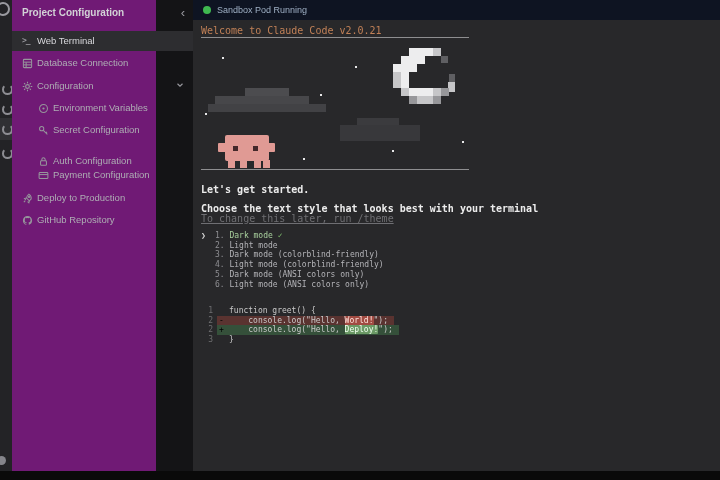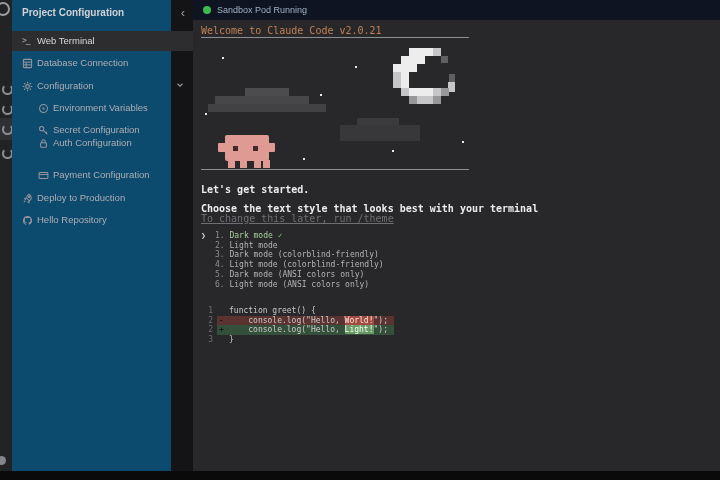--- a/index.html
+++ b/index.html
@@ -8,21 +8,21 @@
 
   
   .rail{position:absolute;left:0;top:0;width:12px;height:471px;background:#232326;}
   .rail-logo{position:absolute;left:-4px;top:2px;width:10px;height:10px;border:2px solid #9a9aa0;border-radius:50%;}
   .rail-glyph{position:absolute;left:2px;width:7px;height:7px;border:2px solid #8d8d93;
               border-top-color:transparent;border-radius:50%;}
   .rail-sel{position:absolute;left:0;top:118px;width:12px;height:22px;background:#303034;}
   .rail-dot-bottom{position:absolute;left:-3px;top:456px;width:9px;height:9px;border-radius:50%;background:#85858b;}
 
   
-  .sidebar{position:absolute;left:12px;top:0;width:144px;height:471px;background:#0c4a6e;padding-left:15px;}
+  .sidebar{position:absolute;left:12px;top:0;width:144px;height:471px;background:#701a75;}
   .sb-header{position:absolute;left:0;top:4px;width:181px;height:20px;}
   .sb-title{position:absolute;left:10px;top:3px;font-size:10px;font-weight:bold;color:#d2d2d6;white-space:nowrap;}
   .sb-collapse{position:absolute;right:8px;top:1px;font-size:13px;color:#9a9aa0;cursor:default;}
   .sb-row{position:absolute;left:0;width:181px;height:20px;color:#aeaeb4;font-size:9.5px;}
   .sb-row.sel{background:#2d2d30;color:#d8d8dc;}
   .sb-row .ic{position:absolute;left:10px;top:5px;width:11px;height:11px;color:#96969c;}
   .sb-row.indent .ic{left:26px;}
   .sb-row .lbl{position:absolute;left:25px;top:4px;white-space:nowrap;}
   .sb-row.indent .lbl{left:41px;}
   .sb-row .chev{position:absolute;right:8px;top:4px;}
@@ -148,21 +148,21 @@
       <span class="ic">
         <svg width="11" height="11" viewBox="0 0 12 12" fill="none" stroke="#96969c" stroke-width="1.1">
           <circle cx="4" cy="4" r="2.3"></circle>
             <line x1="5.8" y1="5.8" x2="10.2" y2="10.2"></line>
             <line x1="8.6" y1="8.6" x2="9.8" y2="7.4"></line>
         </svg>
         </span>
       <span class="lbl">Secret Configuration</span>
     </div>
 
-    <div class="sb-row indent" style="top:133px">
+    <div class="sb-row indent" style="top:151px">
       <span class="ic">
         <svg width="11" height="11" viewBox="0 0 12 12" fill="none" stroke="#96969c" stroke-width="1.1">
           <rect x="2.8" y="5.2" width="6.4" height="5" rx="1"></rect>
             <path d="M4.2 5.2 V3.8 a1.8 1.8 0 0 1 3.6 0 V5.2"></path>
         </svg>
         </span>
       <span class="lbl">Auth Configuration</span>
     </div>
 
     <div class="sb-row indent" style="top:165px">
@@ -187,21 +187,21 @@
         </span>
       <span class="lbl">Deploy to Production</span>
     </div>
 
     <div class="sb-row" style="top:210px">
       <span class="ic">
         <svg width="11" height="11" viewBox="0 0 12 12" fill="#96969c">
           <path d="M6 1 C3.2 1 1 3.2 1 6 c0 2.2 1.4 4.1 3.4 4.7 0.25 0.05 0.34-0.1 0.34-0.24 v-0.9 C3.4 9.9 3.1 8.9 3.1 8.9 2.9 8.3 2.6 8.1 2.6 8.1 c-0.45-0.3 0.04-0.3 0.04-0.3 0.5 0.04 0.76 0.5 0.76 0.5 0.45 0.76 1.17 0.54 1.45 0.4 0.05-0.3 0.17-0.54 0.32-0.66 C4.1 7.9 3 7.5 3 5.6 c0-0.55 0.2-1 0.5-1.35 -0.05-0.13-0.22-0.64 0.05-1.33 0 0 0.42-0.13 1.37 0.5 a4.7 4.7 0 0 1 2.5 0 c0.95-0.64 1.37-0.5 1.37-0.5 0.27 0.7 0.1 1.2 0.05 1.33 0.32 0.35 0.5 0.8 0.5 1.35 0 1.93-1.17 2.35-2.28 2.47 0.18 0.16 0.34 0.46 0.34 0.93 v1.38 c0 0.13 0.1 0.3 0.35 0.24 A5 5 0 0 0 11 6 C11 3.2 8.8 1 6 1 Z"></path>
         </svg>
         </span>
-      <span class="lbl">Hello Repository</span>
+      <span class="lbl">GitHub Repository</span>
     </div>
   </div>
 
   <div class="terminal">
     <div class="term-header">
       <span class="status-dot"></span>
       <span class="status-label">Sandbox Pod Running</span>
     </div>
 
     <div class="tline welcome">Welcome to Claude Code v2.0.21</div>
@@ -279,21 +279,21 @@
         <span class="gutter">1</span>
         <span class="marker"></span>
         <span class="ctext">function greet() {</span>
       </div>
       <div class="crow removed">
         <span class="gutter">2</span>
         <span class="diffspan"><span class="marker">-</span><span class="ctext"><span>    console.log("Hello, </span><span class="word-removed">World!</span><span>");</span></span></span>
       </div>
       <div class="crow added">
         <span class="gutter">2</span>
-        <span class="diffspan"><span class="marker">+</span><span class="ctext"><span>    console.log("Hello, </span><span class="word-added">Light!</span><span>");</span></span></span>
+        <span class="diffspan"><span class="marker">+</span><span class="ctext"><span>    console.log("Hello, </span><span class="word-added">Deploy!</span><span>");</span></span></span>
       </div>
       <div class="crow">
         <span class="gutter">3</span>
         <span class="marker"></span>
         <span class="ctext">}</span>
       </div>
     </div>
   </div>
 
   <div class="bottom-bar"></div>

